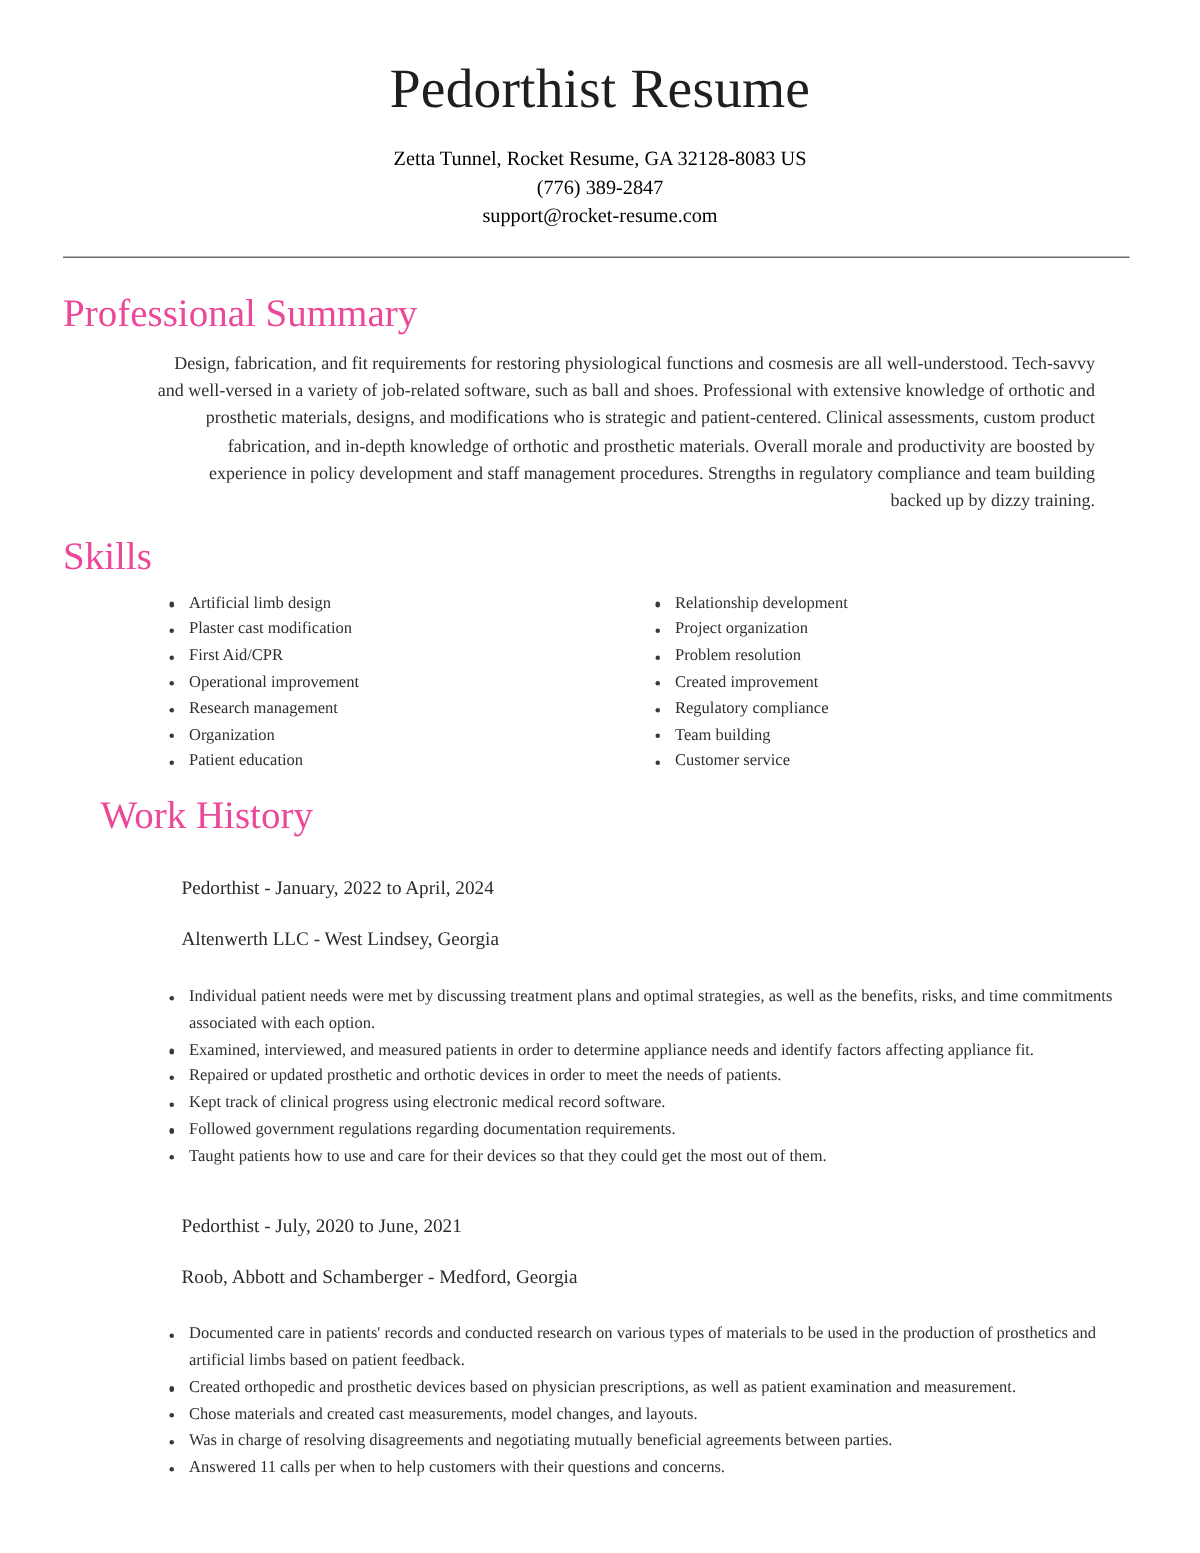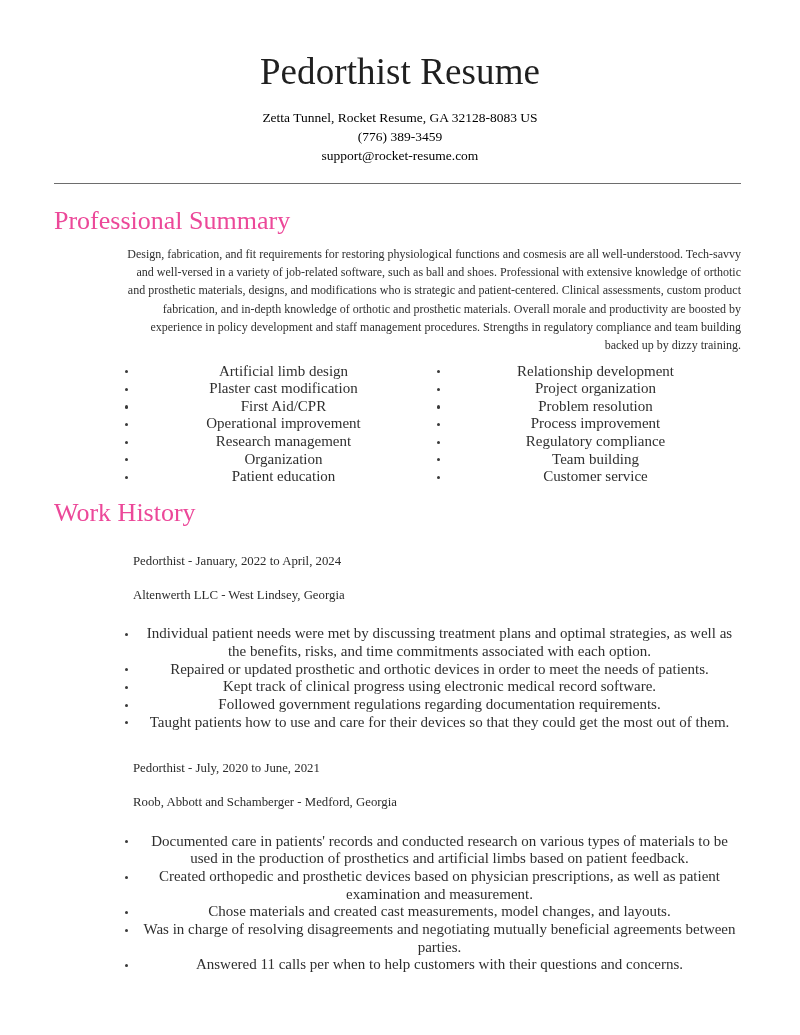--- a/index.html
+++ b/index.html
@@ -13,21 +13,21 @@
     overflow: hidden;
     font-family: "Liberation Serif", "DejaVu Serif", serif;
     color: #2b2b2b;
     -webkit-font-smoothing: antialiased;
   }
 
   .page {
     width: 800px;
     height: 843px;
     box-sizing: border-box;
-    padding: 12px;
+    padding: 0;
     position: relative;
   }
 
   
   .doc-header {
     padding-top: 38px;
     text-align: center;
   }
   .doc-title {
     font-family: "Liberation Serif", "DejaVu Serif", serif;
@@ -58,21 +58,21 @@
   }
   .section-title {
     font-size: 26px;
     font-weight: 400;
     line-height: 1.2;
     color: #ec4899;
     margin: 0;
   }
   .sec-summary .section-title { padding-top: 21px; }
   .sec-skills   .section-title { padding-top: 12px; }
-  .sec-work     .section-title { padding-top: 11px; }
+  .sec-work     .section-title { padding-top: 11px; margin-left: 25px; }
 
   .section-body {
     padding-left: 63px;
   }
 
   .summary-text {
     font-size: 12px;
     line-height: 18.3px;
     color: #2f2f2f;
     margin: 0;
@@ -89,26 +89,25 @@
   .skills-col {
     width: 50%;
   }
   ul.bullets {
     list-style: none;
     margin: 0;
     padding: 0;
   }
   ul.bullets li {
     position: relative;
-    font-size: 15px;
+    font-size: 11px;
     line-height: 17.6px;
     color: #2f2f2f;
     padding-left: 21px;
     margin: 0;
-    text-align: center;
   }
   ul.bullets li::before {
     content: "";
     position: absolute;
     left: 8px;
     top: 7.5px;
     width: 3.2px;
     height: 3.2px;
     border-radius: 50%;
     background: #3a3a3a;
@@ -137,71 +136,73 @@
   }
 </style>
 </head>
 <body>
 
 <div class="page">
 
   <div class="doc-header">
     <h1 class="doc-title">Pedorthist Resume</h1>
     <p class="contact-line">Zetta Tunnel, Rocket Resume, GA 32128-8083 US</p>
-    <p class="contact-line">(776) 389-3459</p>
+    <p class="contact-line">(776) 389-2847</p>
     <p class="contact-line">support@rocket-resume.com</p>
   </div>
 
   <hr class="rule">
 
   <div class="section sec-summary">
     <h2 class="section-title">Professional Summary</h2>
     <div class="section-body">
       <p class="summary-text">Design, fabrication, and fit requirements for restoring physiological functions and cosmesis are all well-understood. Tech-savvy and well-versed in a variety of job-related software, such as ball and shoes. Professional with extensive knowledge of orthotic and prosthetic materials, designs, and modifications who is strategic and patient-centered. Clinical assessments, custom product fabrication, and in-depth knowledge of orthotic and prosthetic materials. Overall morale and productivity are boosted by experience in policy development and staff management procedures. Strengths in regulatory compliance and team building backed up by dizzy training.</p>
     </div>
   </div>
 
   <div class="section sec-skills">
+    <h2 class="section-title">Skills</h2>
     <div class="section-body">
       <div class="skills-wrap">
         <div class="skills-col">
           <ul class="bullets">
             <li>Artificial limb design</li>
             <li>Plaster cast modification</li>
             <li>First Aid/CPR</li>
             <li>Operational improvement</li>
             <li>Research management</li>
             <li>Organization</li>
             <li>Patient education</li>
           </ul>
         </div>
         <div class="skills-col">
           <ul class="bullets">
             <li>Relationship development</li>
             <li>Project organization</li>
             <li>Problem resolution</li>
-            <li>Process improvement</li>
+            <li>Created improvement</li>
             <li>Regulatory compliance</li>
             <li>Team building</li>
             <li>Customer service</li>
           </ul>
         </div>
       </div>
     </div>
   </div>
 
   <div class="section sec-work">
     <h2 class="section-title">Work History</h2>
     <div class="section-body">
 
       <div class="job">
         <p class="job-line">Pedorthist - January, 2022 to April, 2024</p>
         <p class="job-line">Altenwerth LLC - West Lindsey, Georgia</p>
         <ul class="bullets">
           <li>Individual patient needs were met by discussing treatment plans and optimal strategies, as well as the benefits, risks, and time commitments associated with each option.</li>
+          <li>Examined, interviewed, and measured patients in order to determine appliance needs and identify factors affecting appliance fit.</li>
           <li>Repaired or updated prosthetic and orthotic devices in order to meet the needs of patients.</li>
           <li>Kept track of clinical progress using electronic medical record software.</li>
           <li>Followed government regulations regarding documentation requirements.</li>
           <li>Taught patients how to use and care for their devices so that they could get the most out of them.</li>
         </ul>
       </div>
 
       <div class="job">
         <p class="job-line">Pedorthist - July, 2020 to June, 2021</p>
         <p class="job-line">Roob, Abbott and Schamberger - Medford, Georgia</p>

